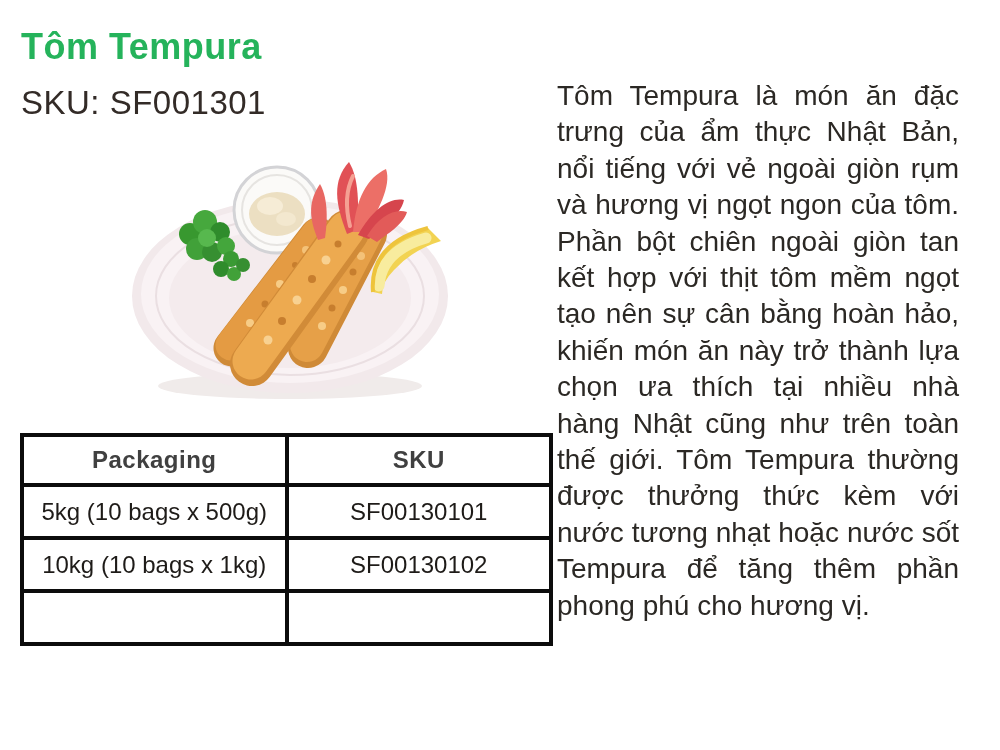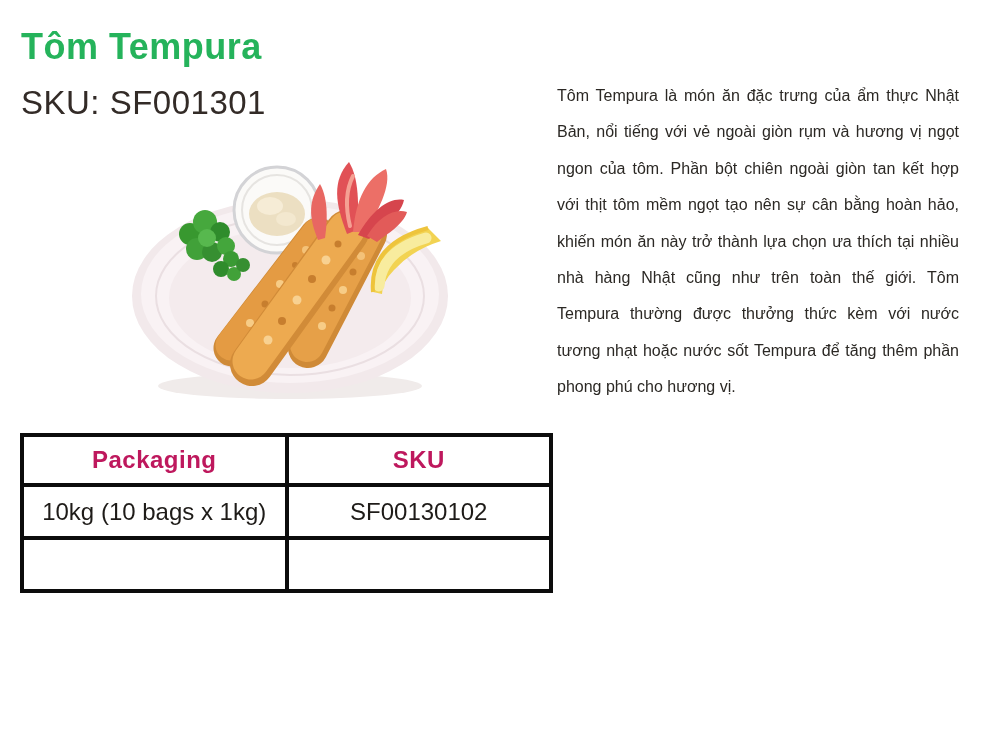--- a/index.html
+++ b/index.html
@@ -32,31 +32,31 @@
   }
   .pack-table th, .pack-table td {
     border:4px solid #0c0c0c;
     text-align:center; vertical-align:middle;
     width:50%;
     overflow:hidden; white-space:nowrap;
   }
   .pack-table th {
     height:44px;
     font-size:24px; font-weight:700; letter-spacing:0.5px;
-    color:#be185d;
+    color:#404040;
   }
   .pack-table td {
     height:47px;
     font-size:24px; font-weight:400;
     color:#1e1b18;
   }
   .description {
     position:absolute; left:557px; top:78px;
     width:402px;
-    font-size:16px; line-height:36.4px;
+    font-size:28px; line-height:36.4px;
     color:#2b2824;
     text-align:justify; text-justify:inter-word;
     margin:0;
   }
 </style>
 </head>
 <body>
 
 <h1 class="product-title">Tôm Tempura</h1>
 <h2 class="sku-heading">SKU: SF001301</h2>
@@ -143,20 +143,24 @@
 
 <table class="pack-table">
   <thead>
     <tr>
       <th>Packaging</th>
       <th>SKU</th>
     </tr>
   </thead>
   <tbody>
     <tr>
+      <td>5kg (10 bags x 500g)</td>
+      <td>SF00130101</td>
+    </tr>
+    <tr>
       <td>10kg (10 bags x 1kg)</td>
       <td>SF00130102</td>
     </tr>
     <tr>
       <td></td>
       <td></td>
     </tr>
   </tbody>
 </table>
 

